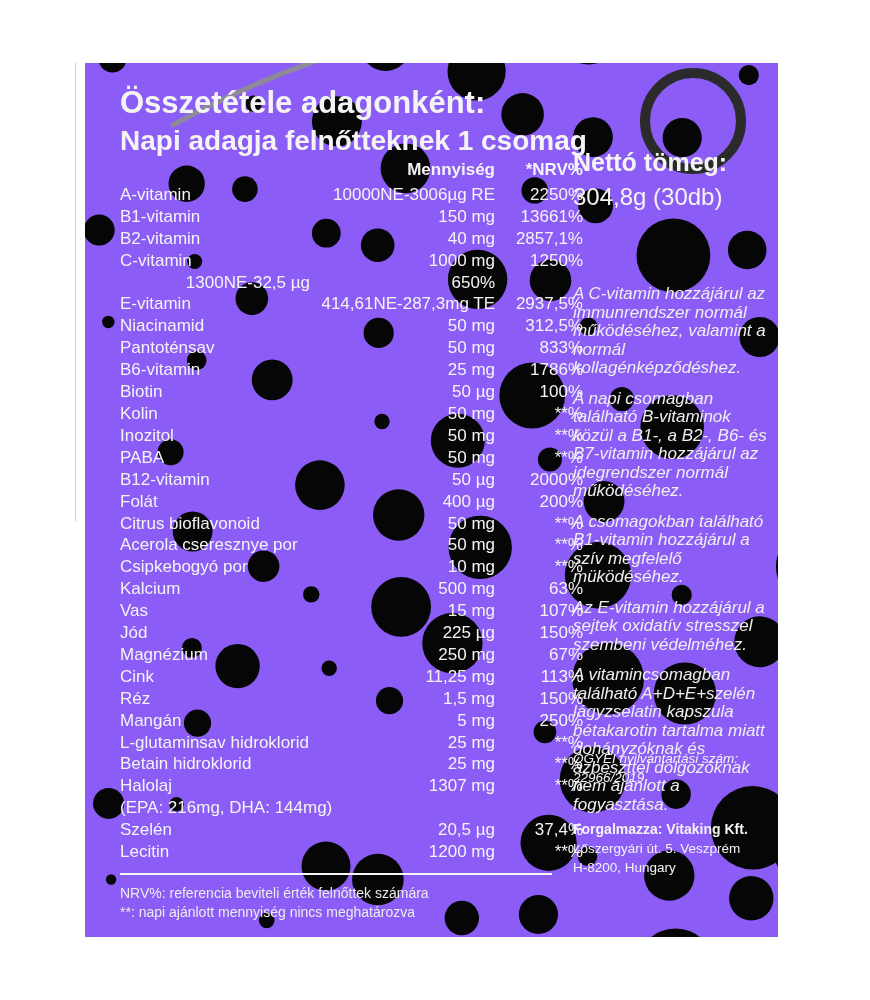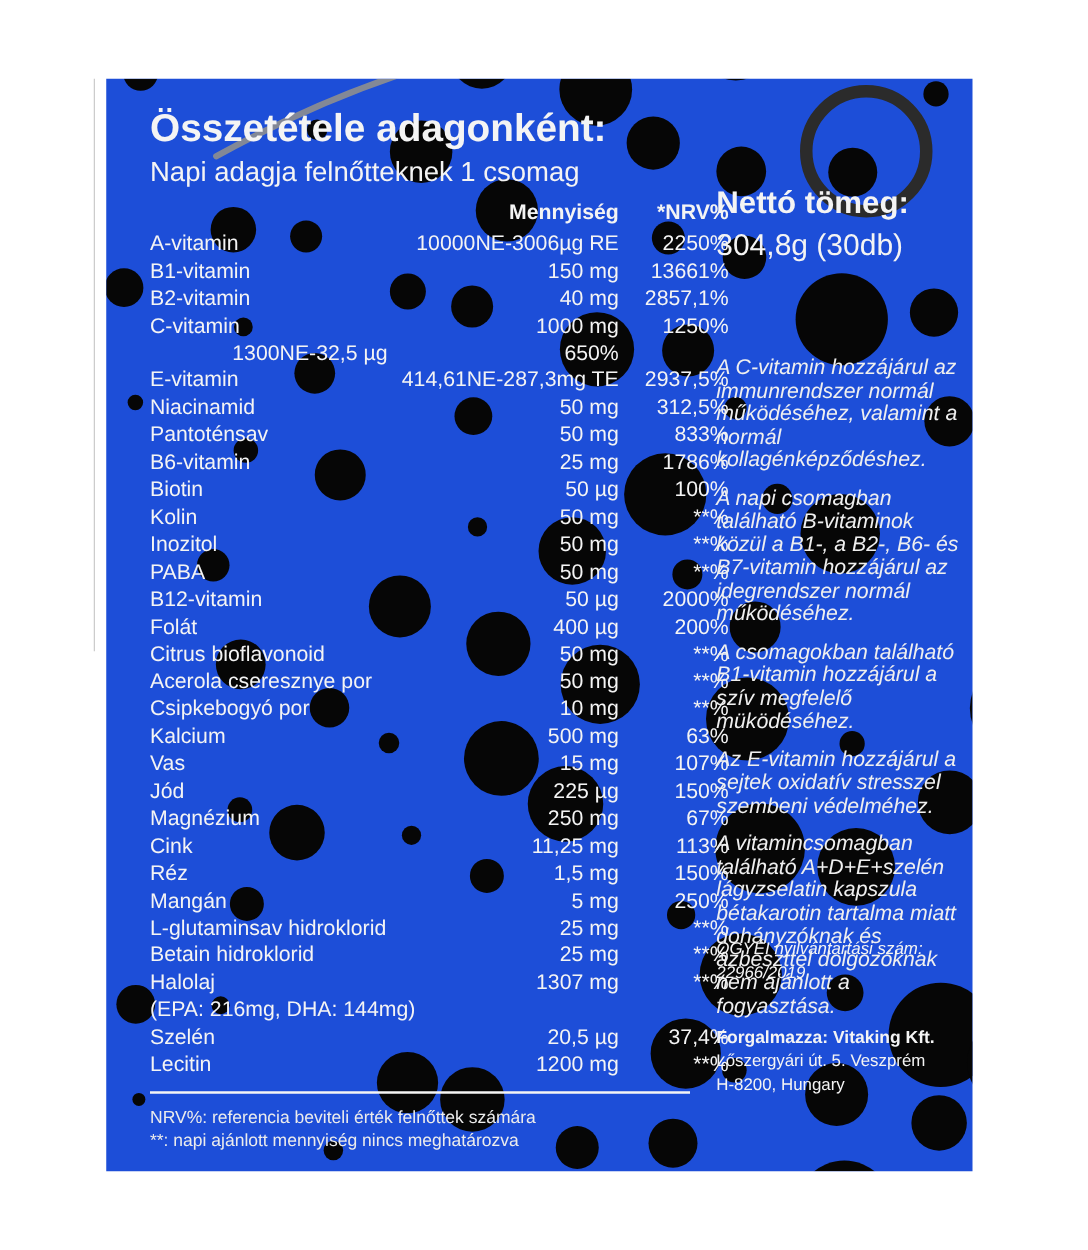--- a/index.html
+++ b/index.html
@@ -7,36 +7,36 @@
   .page {
     position:relative; width:870px; height:1000px; background:#ffffff;
     font-family:"Liberation Sans", sans-serif; overflow:hidden;
   }
   .page-edge-line {
     position:absolute; left:75px; top:63px; width:1px; height:458px;
     background:#cccccc;
   }
   .label {
     position:absolute; left:85px; top:63px; width:693px; height:874px;
-    background:#1d4ed8; overflow:hidden; color:#f4f4f4;
+    background:#8b5cf6; overflow:hidden; color:#f4f4f4;
   }
   svg.dots, svg.swoosh { position:absolute; left:0; top:0; }
   svg.dots { z-index:1; }
   svg.dots circle { fill:#060606; }
   svg.swoosh { z-index:2; }
   .content, .right { position:absolute; z-index:3; }
   .content { left:0; top:0; width:693px; height:874px; }
 
   .title {
     position:absolute; left:35px; top:22px;
     font-size:31px; font-weight:bold; letter-spacing:0px; white-space:nowrap;
   }
   .subtitle {
     position:absolute; left:35px; top:62px;
-    font-size:22px; font-weight:normal; white-space:nowrap;
+    font-size:28px; font-weight:bold; white-space:nowrap;
   }
   .table { position:absolute; left:35px; top:96px; width:463px; }
   .trow {
     display:grid; grid-template-columns:190px 185px 88px;
     font-size:17px; line-height:21.9px; white-space:nowrap;
   }
   .thead { font-weight:bold; margin-bottom:3px; }
   .cell.name   { text-align:left; }
   .cell.amount { text-align:right; }
   .cell.nrv    { text-align:right; }

